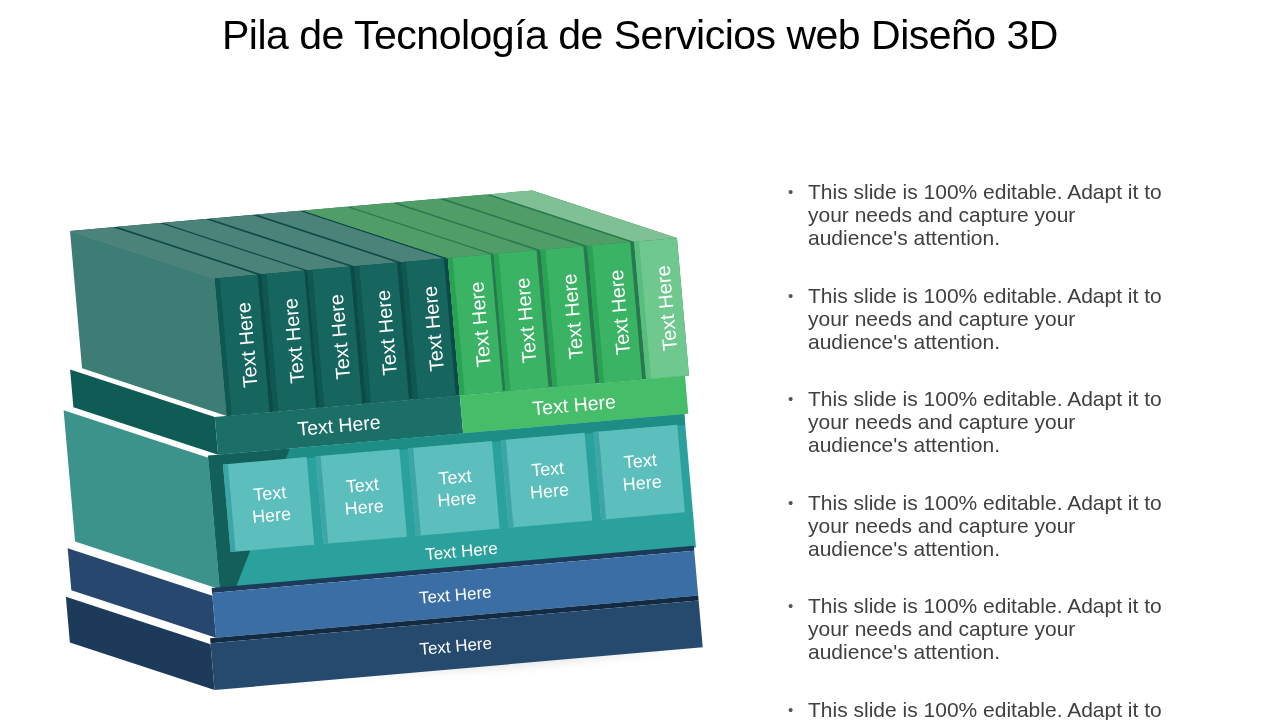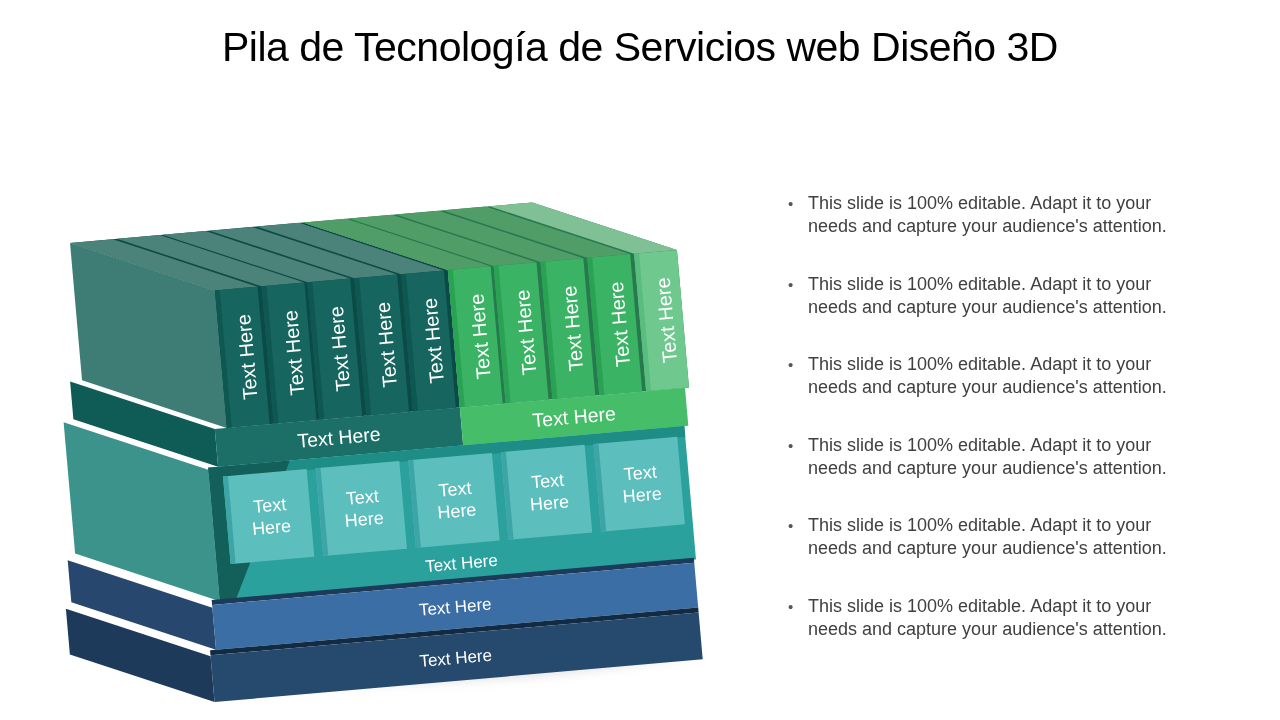--- a/index.html
+++ b/index.html
@@ -1,36 +1,36 @@
 <!DOCTYPE html>
 <html><head>
 <meta charset="utf-8">
 <style>
   * { margin:0; padding:0; box-sizing:border-box; }
   html,body { width:1280px; height:720px; }
   body { font-family:"Liberation Sans", sans-serif; background:#ffffff; overflow:hidden; }
-  .slide { position:relative; width:1280px; height:688px; background:#ffffff;margin-top:12px; }
+  .slide { position:relative; width:1280px; height:688px; background:#ffffff; }
 
   .title {
     position:absolute; top:12px; left:0; width:1280px;
     text-align:center; font-size:41px; color:#000000;
     letter-spacing:-0.5px; white-space:nowrap;
   }
 
   .bullets {
     position:absolute; top:180px; left:788px; width:404px;
   }
   .bullet-item {
     display:flex; align-items:flex-start; margin-bottom:34.5px;
   }
   .bullet-dot {
     color:#565656; font-size:15px; line-height:23px; width:20px; flex:0 0 20px;
   }
   .bullet-text {
-    color:#404040; font-size:18px; line-height:23px; width:372px;
+    color:#404040; font-size:21px; line-height:23px; width:372px;
   }
 
   .stack-shadow {
     position:absolute; left:200px; top:630px; width:500px; height:42px;
     background:radial-gradient(ellipse at 50% 50%, rgba(90,90,90,0.38) 0%, rgba(120,120,120,0.18) 55%, rgba(255,255,255,0) 75%);
     filter:blur(5px);
     transform:rotate(-3deg);
     z-index:0;
   }
 

